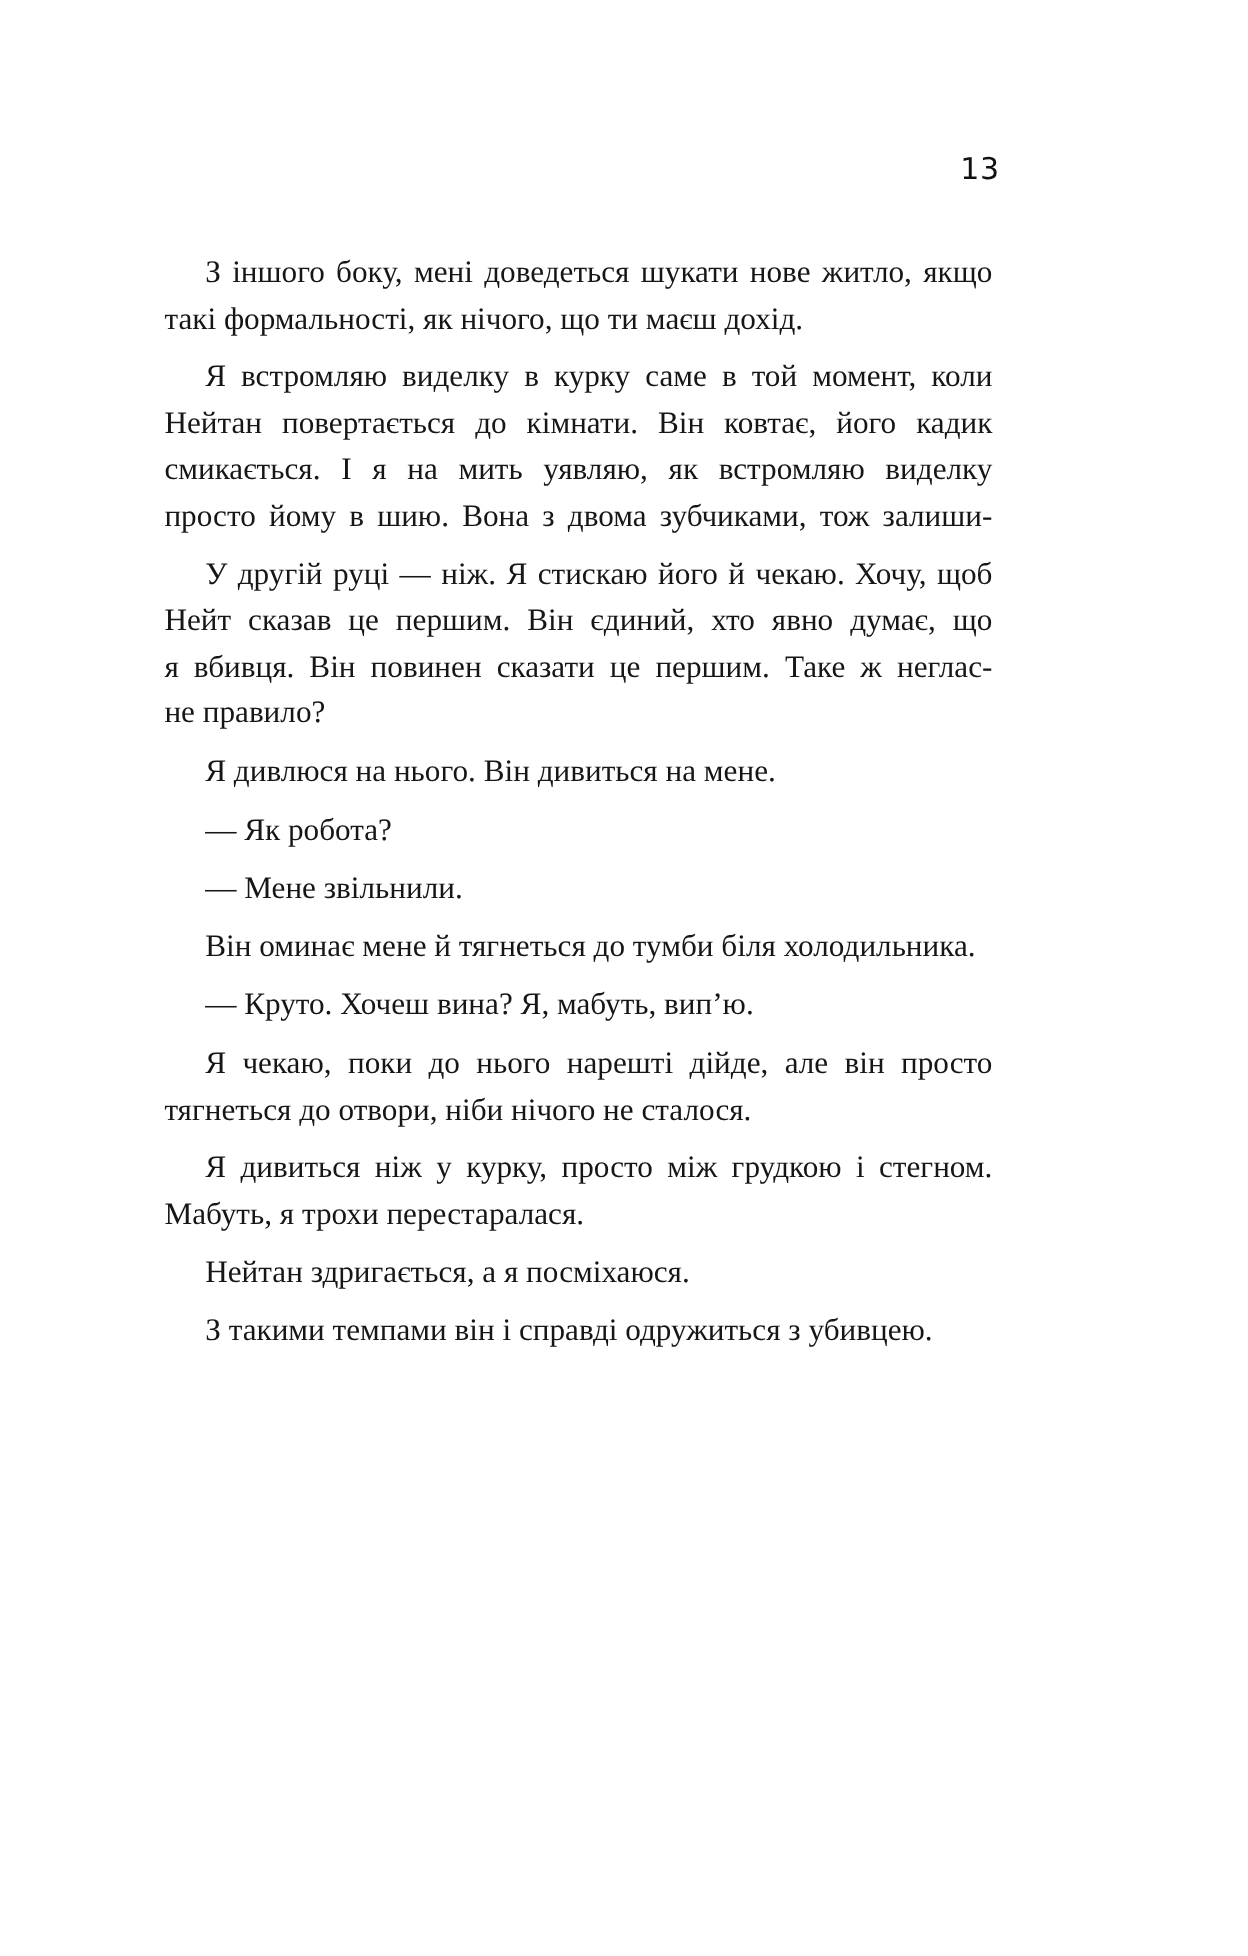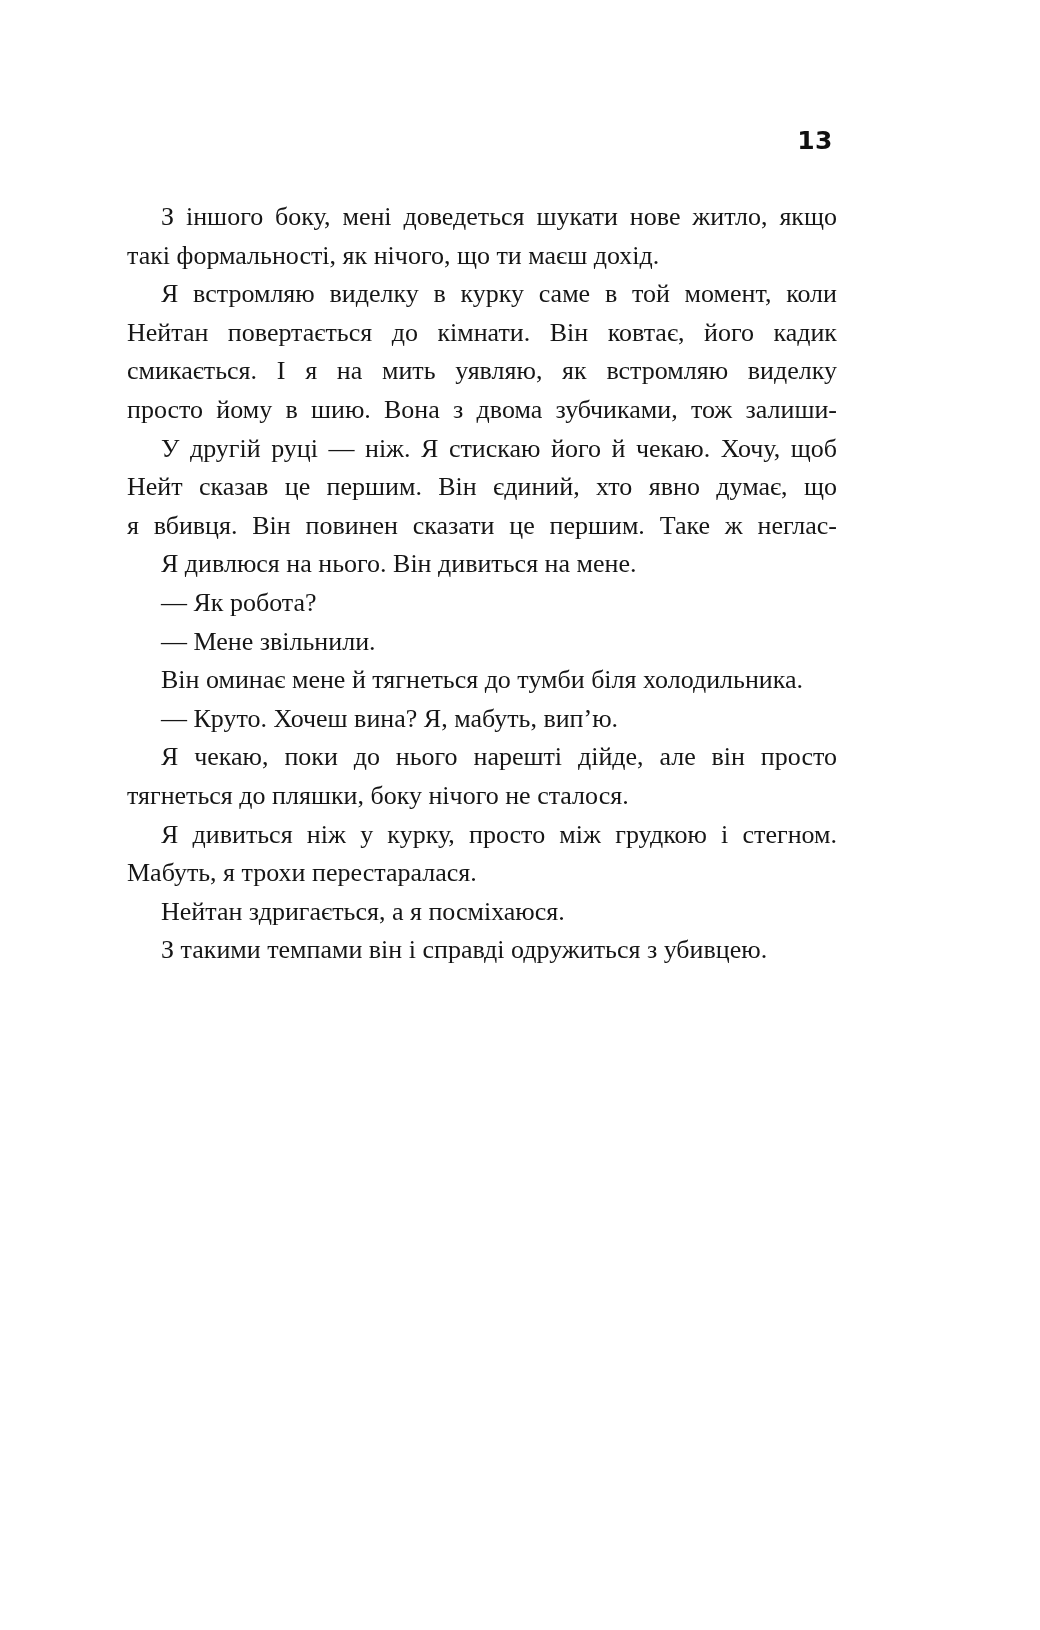--- a/index.html
+++ b/index.html
@@ -16,35 +16,35 @@
     color: #141414;
     overflow: hidden;
   }
   .page-number {
     position: absolute;
     top: 126px;
     left: 127px;
     width: 706px;
     text-align: right;
     font-family: "DejaVu Sans", sans-serif;
-    font-weight: 700;
+    font-weight: 400;
     font-size: 25px;
     letter-spacing: 0.5px;
     color: #111111;
   }
   .text-block {
     position: absolute;
     top: 198px;
     left: 127px;
     width: 710px;
     font-size: 26px;
     line-height: 38.6px;
     color: #161616;
   }
-  .paragraph { margin: 0; padding: 0; }
+  .paragraph { margin: 10px; padding: 0; }
   .line {
     white-space: nowrap;
   }
   .line.fill {
     white-space: normal;
     text-align: justify;
     text-align-last: justify;
   }
   .line.indent {
     padding-left: 34px;
@@ -63,39 +63,40 @@
       <div class="paragraph">
         <div class="line indent fill">Я встромляю виделку в курку саме в той момент, коли</div>
         <div class="line fill">Нейтан повертається до кімнати. Він ковтає, його кадик</div>
         <div class="line fill">смикається. І я на мить уявляю, як встромляю виделку</div>
         <div class="line fill">просто йому в шию. Вона з двома зубчиками, тож залиши-</div>
       </div>
       <div class="paragraph">
         <div class="line indent fill">У другій руці — ніж. Я стискаю його й чекаю. Хочу, щоб</div>
         <div class="line fill">Нейт сказав це першим. Він єдиний, хто явно думає, що</div>
         <div class="line fill">я вбивця. Він повинен сказати це першим. Таке ж неглас-</div>
+        <div class="line">не правило?</div>
       </div>
       <div class="paragraph">
         <div class="line indent">Я дивлюся на нього. Він дивиться на мене.</div>
       </div>
       <div class="paragraph">
         <div class="line indent">— Як робота?</div>
       </div>
       <div class="paragraph">
         <div class="line indent">— Мене звільнили.</div>
       </div>
       <div class="paragraph">
         <div class="line indent">Він оминає мене й тягнеться до тумби біля холодильника.</div>
       </div>
       <div class="paragraph">
         <div class="line indent">— Круто. Хочеш вина? Я, мабуть, вип’ю.</div>
       </div>
       <div class="paragraph">
         <div class="line indent fill">Я чекаю, поки до нього нарешті дійде, але він просто</div>
-        <div class="line">тягнеться до пляшки, боку нічого не сталося.</div>
+        <div class="line">тягнеться до отвори, ніби нічого не сталося.</div>
       </div>
       <div class="paragraph">
         <div class="line indent fill">Я дивиться ніж у курку, просто між грудкою і стегном.</div>
         <div class="line">Мабуть, я трохи перестаралася.</div>
       </div>
       <div class="paragraph">
         <div class="line indent">Нейтан здригається, а я посміхаюся.</div>
       </div>
       <div class="paragraph">
         <div class="line indent">З такими темпами він і справді одружиться з убивцею.</div>

